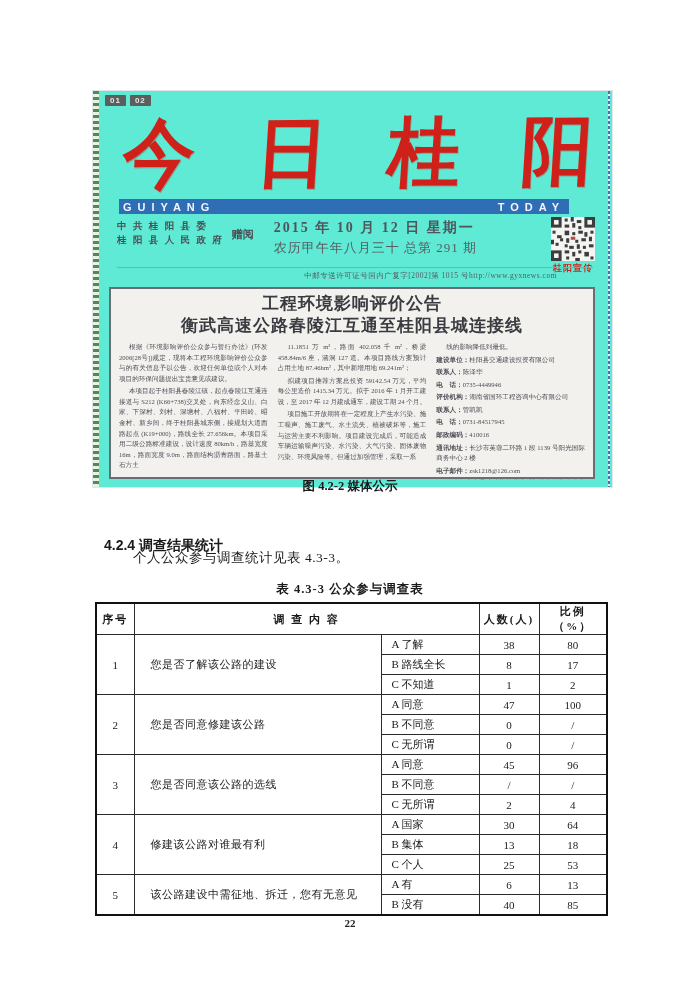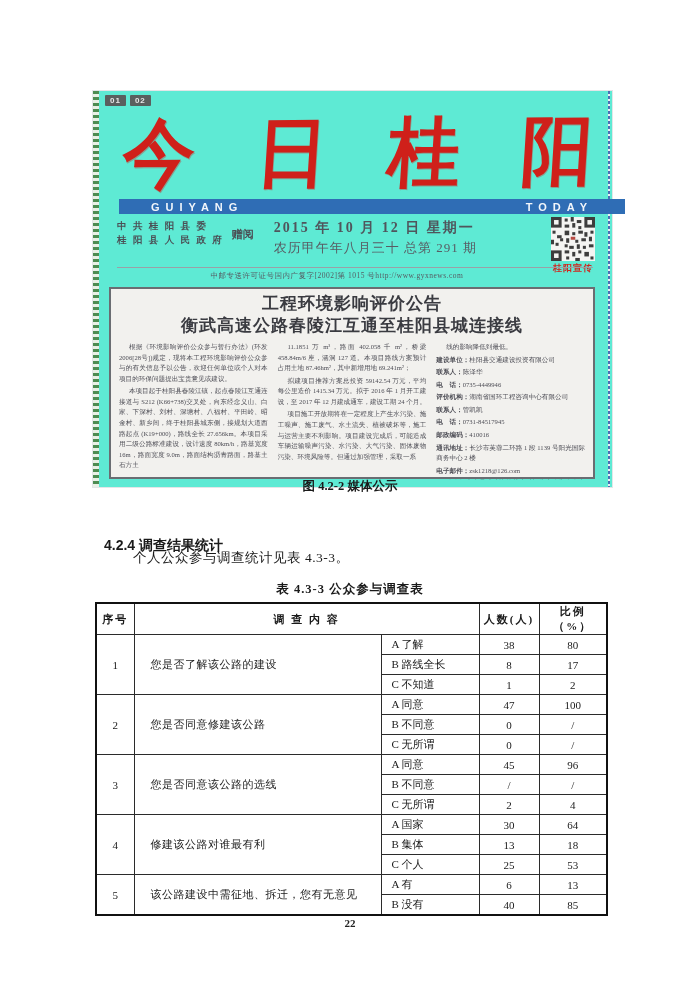--- a/index.html
+++ b/index.html
@@ -28,38 +28,38 @@
   .masthead{
     position:absolute;left:24px;top:14px;width:470px;height:96px;
     display:flex;justify-content:space-between;align-items:center;padding:0 6px;
     color:#cf201a;font-weight:bold;font-size:72px;line-height:1;
     transform:rotate(-0.4deg);text-shadow:1px 1px 0 rgba(207,32,26,.35);
   }
   .masthead span{transform:skewX(-4deg) scaleY(1.05);}
   .np-blue-bar{
     position:absolute;left:26px;top:108px;width:442px;height:15px;background:#2f6db5;
     color:#f2f6fb;font-family:"Liberation Sans",sans-serif;font-weight:bold;font-size:11px;
-    display:flex;justify-content:space-between;align-items:center;padding:0 32px;letter-spacing:6px;
+    display:flex;justify-content:space-between;align-items:center;padding:0 4px;letter-spacing:6px;
   }
   .np-inforow{
     position:absolute;left:24px;top:128px;width:476px;height:44px;
     display:flex;color:#4b4f55;
   }
   .np-publisher{font-weight:bold;font-size:9.5px;line-height:1.5;letter-spacing:2px;white-space:nowrap;}
   .np-gift{font-size:11px;font-weight:bold;margin:8px 6px 0 8px;}
   .np-date{margin-left:14px;}
   .np-date-main{font-size:14px;letter-spacing:2px;font-weight:bold;color:#50555c;white-space:nowrap;}
   .np-date-sub{font-size:13px;letter-spacing:1px;margin-top:2px;color:#585d64;white-space:nowrap;}
   .np-qr-wrap{position:absolute;right:14px;top:126px;width:50px;text-align:center;}
   .np-qr{width:44px;height:44px;display:block;margin:0 auto;}
   .np-qr-label{color:#d0251d;font-weight:bold;font-size:9px;letter-spacing:1px;margin-top:1px;}
   .np-rule{position:absolute;left:24px;top:176px;width:476px;border-top:1px solid #9aa0a6;}
   .np-permit{
     position:absolute;left:24px;top:180px;width:440px;font-size:7.5px;color:#565b62;
-    display:flex;justify-content:center;letter-spacing:.5px;white-space:nowrap;
+    display:flex;justify-content:flex-end;letter-spacing:.5px;white-space:nowrap;
   }
   
   .announce{
     position:absolute;left:16px;top:196px;width:486px;height:192px;
     border:2px solid #6a6d72;background:#f2f1ee;padding:4px 8px 6px 8px;box-sizing:border-box;
   }
   .announce-title{
     text-align:center;font-weight:bold;color:#3a3b41;font-size:17px;line-height:1.3;
     letter-spacing:1px;filter:blur(.2px);
   }

